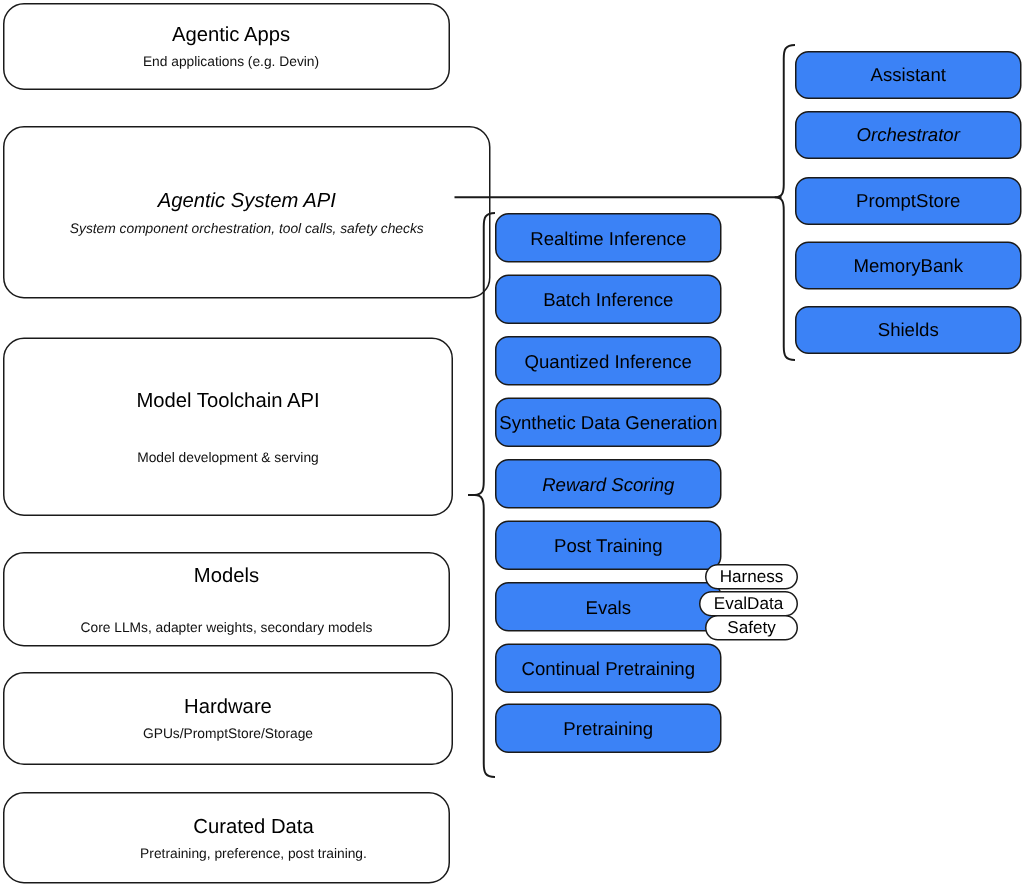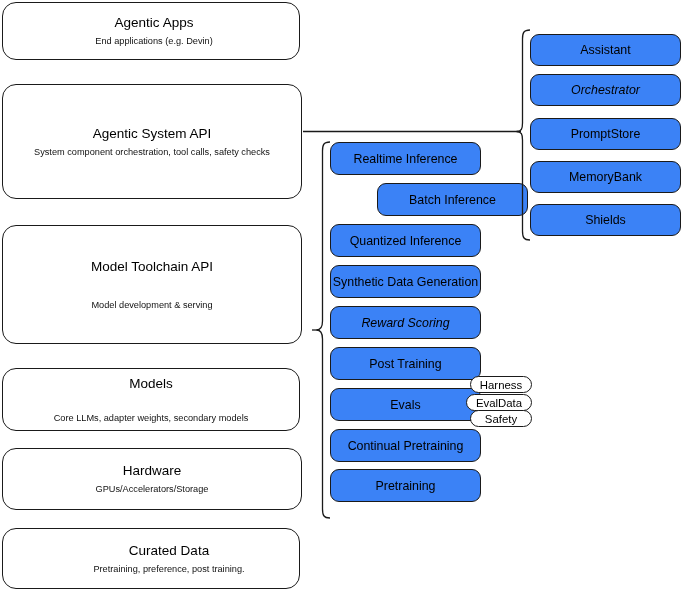--- a/index.html
+++ b/index.html
@@ -124,48 +124,48 @@
              C 321.5 330, 322.5 333.5, 322.5 339
              L 322.5 509
              C 322.5 515, 323.5 518, 330 518"></path>
   </svg>
 
   <div class="stack-box" style="left:2px; top:2px; width:298px; height:58px;padding-left:16px;">
     <div class="stack-title">Agentic Apps</div>
     <div class="stack-sub">End applications (e.g. Devin)</div>
   </div>
 
-  <div class="stack-box" style="left:2px; top:84px; width:300px; height:115px;">
+  <div class="stack-box" style="left:2px; top:84px; width:325px; height:115px;font-style:italic;">
     <div class="stack-title">Agentic System API</div>
     <div class="stack-sub">System component orchestration, tool calls, safety checks</div>
   </div>
 
   <div class="stack-box" style="left:2px; top:225px; width:300px; height:119px;gap:20px;">
     <div class="stack-title">Model Toolchain API</div>
     <div class="stack-sub">Model development &amp; serving</div>
   </div>
 
   <div class="stack-box" style="left:2px; top:368px; width:298px; height:63px;gap:16px;">
     <div class="stack-title">Models</div>
     <div class="stack-sub">Core LLMs, adapter weights, secondary models</div>
   </div>
 
   <div class="stack-box" style="left:2px; top:448px; width:300px; height:62px;">
     <div class="stack-title">Hardware</div>
-    <div class="stack-sub">GPUs/Accelerators/Storage</div>
+    <div class="stack-sub">GPUs/PromptStore/Storage</div>
   </div>
 
   <div class="stack-box" style="left:2px; top:528px; width:298px; height:61px;padding-left:46px;">
     <div class="stack-title">Curated Data</div>
     <div class="stack-sub">Pretraining, preference, post training.</div>
   </div>
 
   <div class="pill-box" style="left:330px; top:142px; width:151px; height:33px;">Realtime Inference</div>
 
-  <div class="pill-box" style="left:330px; top:183px; width:151px; height:33px;margin-left:47px;">Batch Inference</div>
+  <div class="pill-box" style="left:330px; top:183px; width:151px; height:33px;">Batch Inference</div>
 
   <div class="pill-box" style="left:330px; top:224px; width:151px; height:33px;">Quantized Inference</div>
 
   <div class="pill-box" style="left:330px; top:265px; width:151px; height:33px;">Synthetic Data Generation</div>
 
   <div class="pill-box" style="left:330px; top:306px; width:151px; height:33px;font-style:italic;">Reward Scoring</div>
 
   <div class="pill-box" style="left:330px; top:347px; width:151px; height:33px;">Post Training</div>
 
   <div class="pill-box" style="left:330px; top:388px; width:151px; height:33px;">Evals</div>

